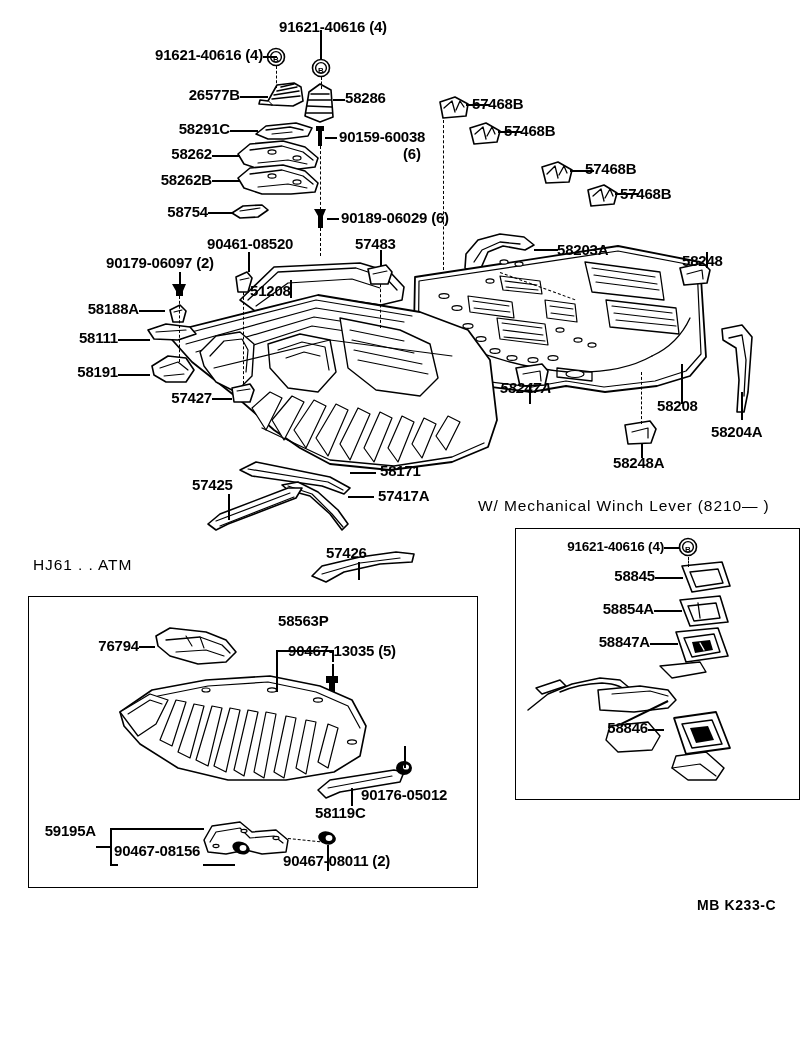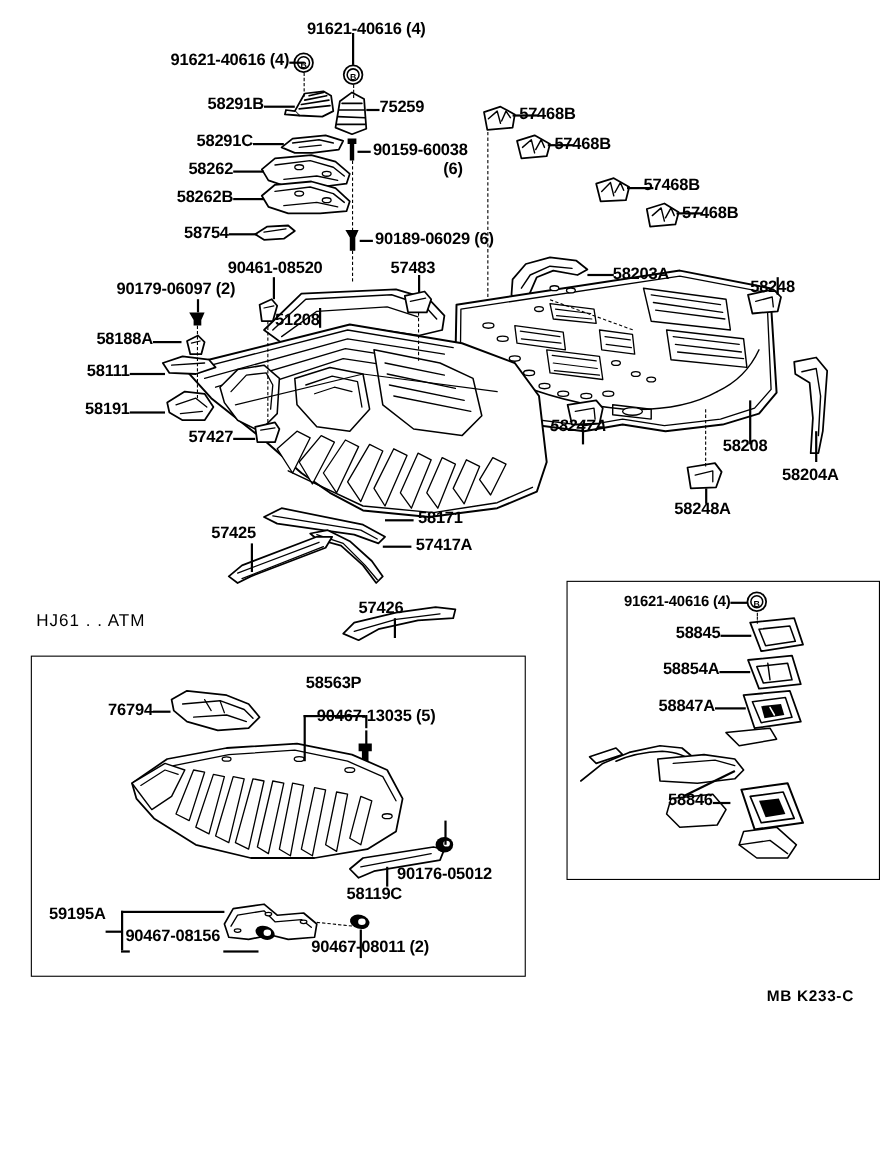--- a/index.html
+++ b/index.html
@@ -482,22 +482,22 @@
   <div class="ln h" style="left:654px;top:610px;width:28px;"></div>
   <div class="ln h" style="left:650px;top:643px;width:28px;"></div>
   <div class="ln h" style="left:648px;top:729px;width:16px;"></div>
   <div class="ln h" style="left:616px;top:700px;width:52px;transform:rotate(-26deg);transform-origin:right center;"></div>
 
   <div class="box" style="left:28px;top:596px;width:448px;height:290px;"></div>
   <div class="box" style="left:515px;top:528px;width:283px;height:270px;"></div>
 
   <div class="lbl r" style="left:133px;top:47px;width:130px;">91621-40616 (4)</div>
   <div class="lbl" style="left:279px;top:19px;">91621-40616 (4)</div>
-  <div class="lbl r" style="left:150px;top:87px;width:90px;">58291B</div>
-  <div class="lbl" style="left:345px;top:90px;">75259</div>
+  <div class="lbl r" style="left:150px;top:87px;width:90px;">26577B</div>
+  <div class="lbl" style="left:345px;top:90px;">58286</div>
   <div class="lbl r" style="left:140px;top:121px;width:90px;">58291C</div>
   <div class="lbl" style="left:339px;top:129px;">90159-60038</div>
   <div class="lbl" style="left:403px;top:146px;">(6)</div>
   <div class="lbl r" style="left:140px;top:146px;width:72px;">58262</div>
   <div class="lbl r" style="left:130px;top:172px;width:82px;">58262B</div>
   <div class="lbl r" style="left:136px;top:204px;width:72px;">58754</div>
   <div class="lbl" style="left:341px;top:210px;">90189-06029  (6)</div>
 
   <div class="lbl" style="left:472px;top:96px;">57468B</div>
   <div class="lbl" style="left:504px;top:123px;">57468B</div>
@@ -527,20 +527,21 @@
   <div class="cap" style="left:33px;top:556px;">HJ61 . . ATM</div>
   <div class="lbl r" style="left:60px;top:638px;width:79px;">76794</div>
   <div class="lbl" style="left:278px;top:613px;">58563P</div>
   <div class="lbl" style="left:288px;top:643px;">90467-13035 (5)</div>
   <div class="lbl" style="left:361px;top:787px;">90176-05012</div>
   <div class="lbl" style="left:315px;top:805px;">58119C</div>
   <div class="lbl r" style="left:38px;top:823px;width:58px;">59195A</div>
   <div class="lbl" style="left:114px;top:843px;">90467-08156</div>
   <div class="lbl" style="left:283px;top:853px;">90467-08011 (2)</div>
 
+  <div class="cap" style="left:478px;top:497px;">W/ Mechanical Winch Lever (8210—          )</div>
   <div class="lbl sm r" style="left:533px;top:540px;width:131px;">91621-40616 (4)</div>
   <div class="lbl r" style="left:585px;top:568px;width:70px;">58845</div>
   <div class="lbl r" style="left:574px;top:601px;width:80px;">58854A</div>
   <div class="lbl r" style="left:570px;top:634px;width:80px;">58847A</div>
   <div class="lbl r" style="left:578px;top:720px;width:70px;">58846</div>
 
   <div class="footer" style="left:697px;top:897px;">MB  K233-C</div>
 
 </div>
 

